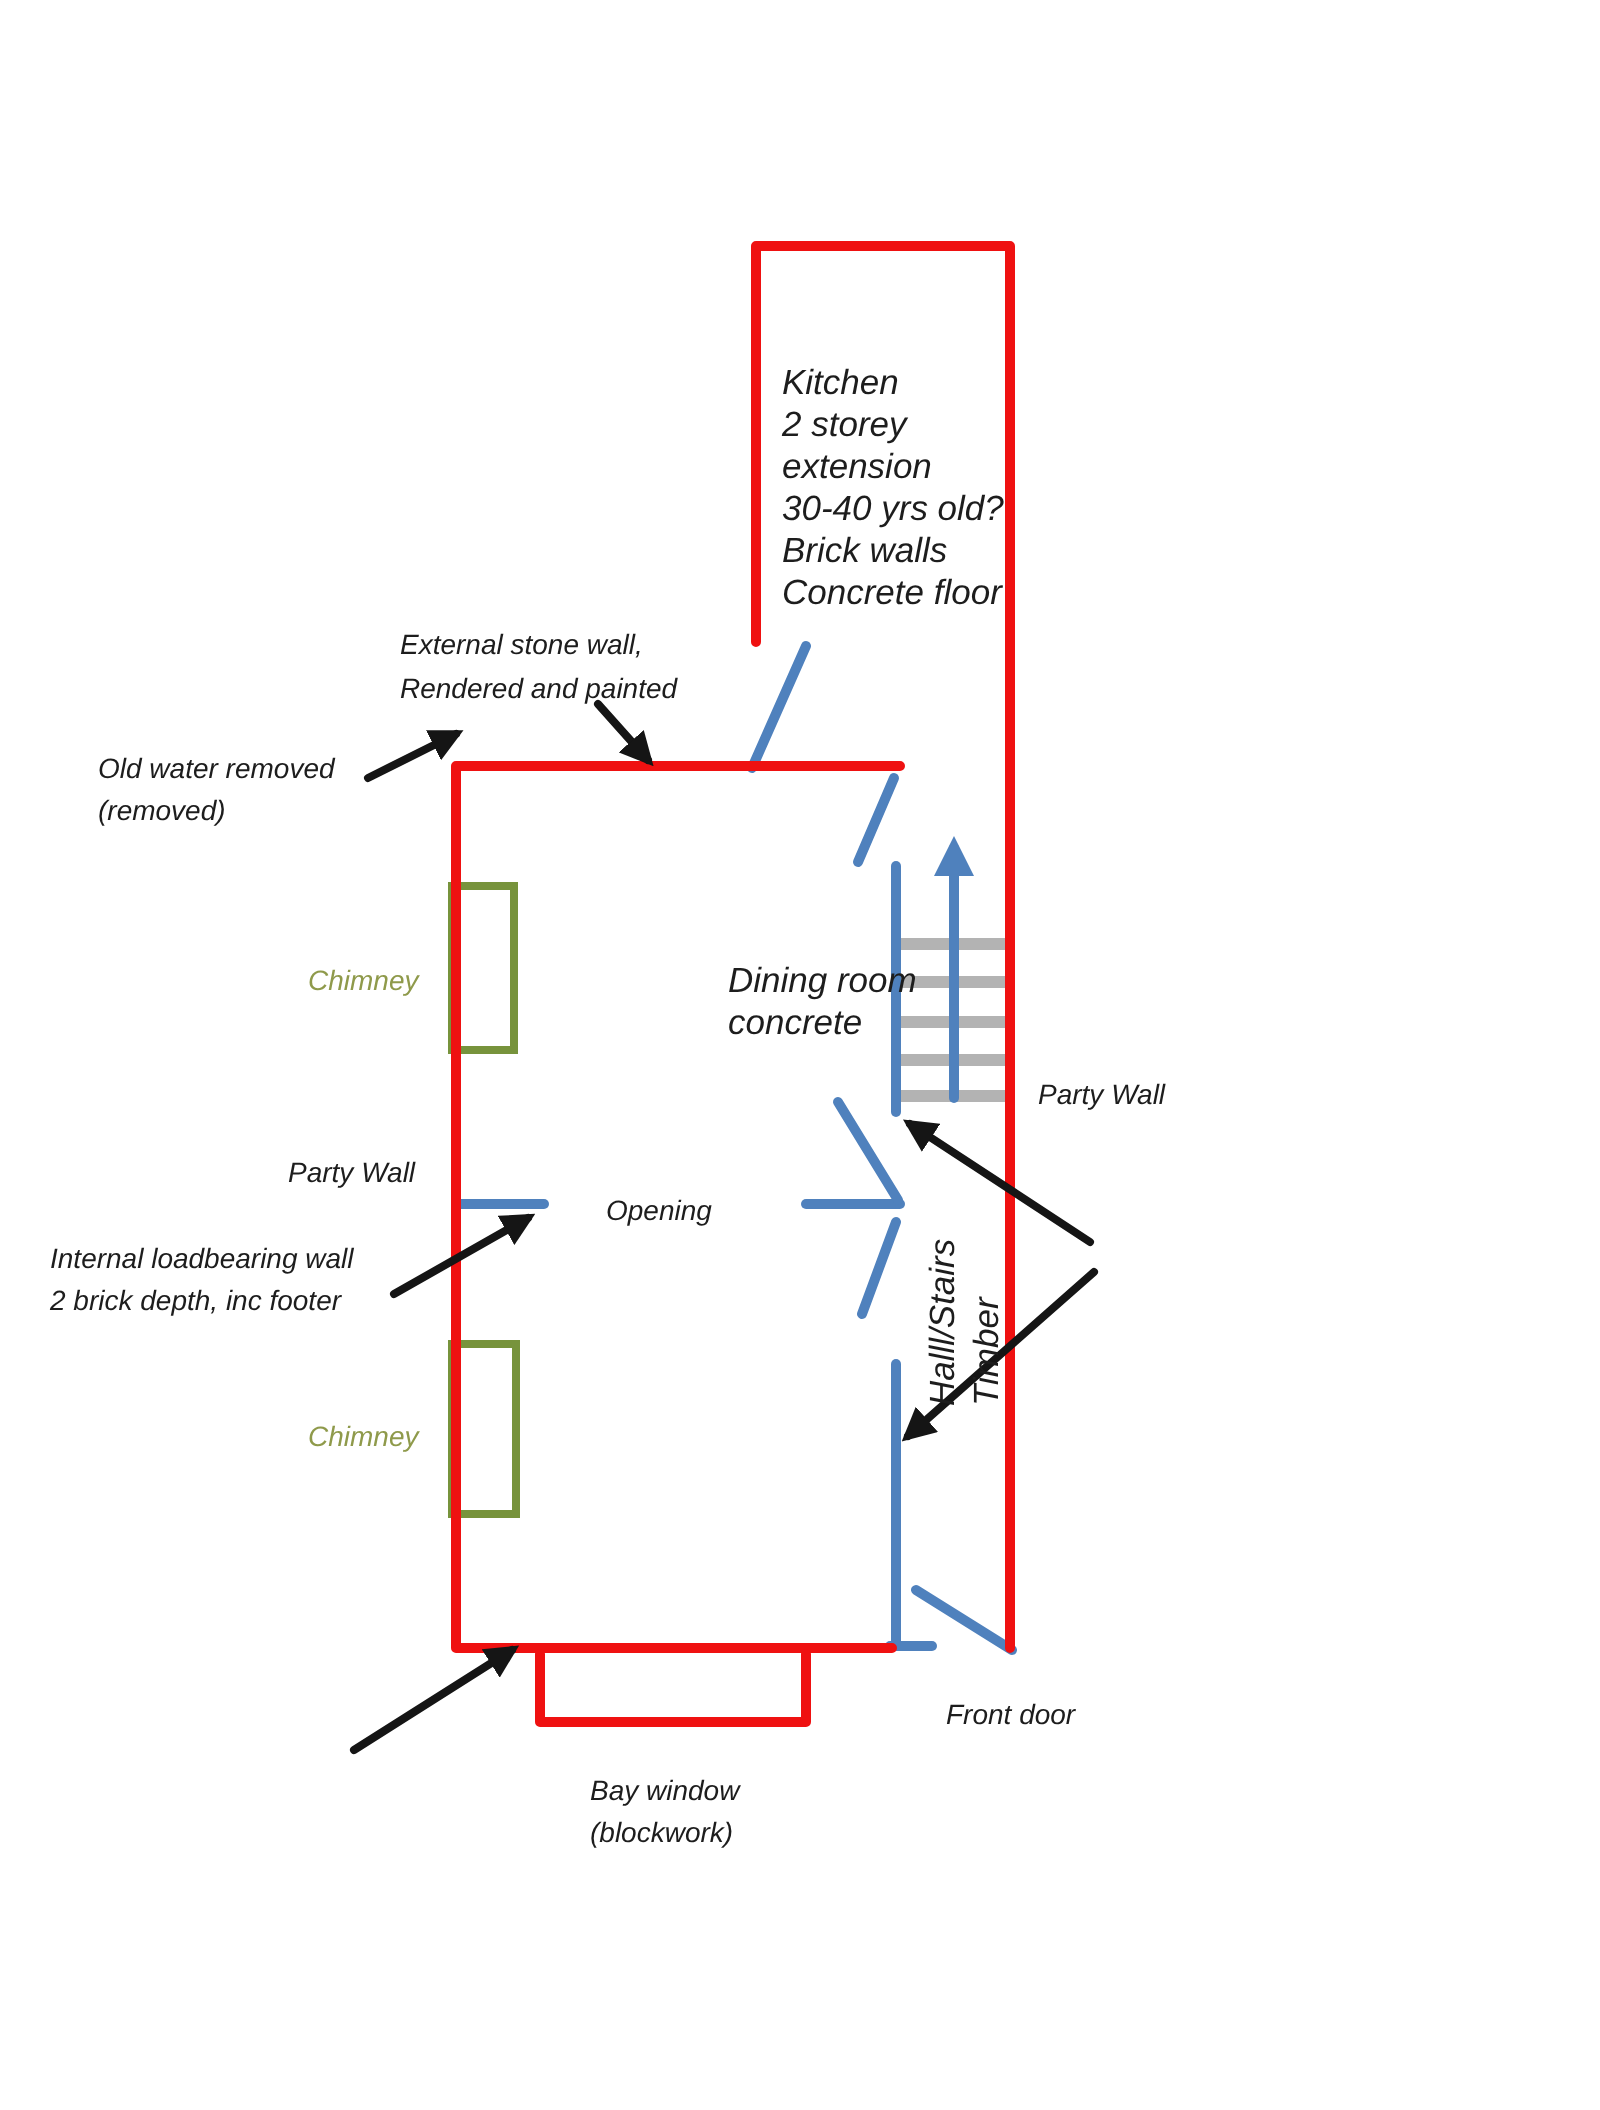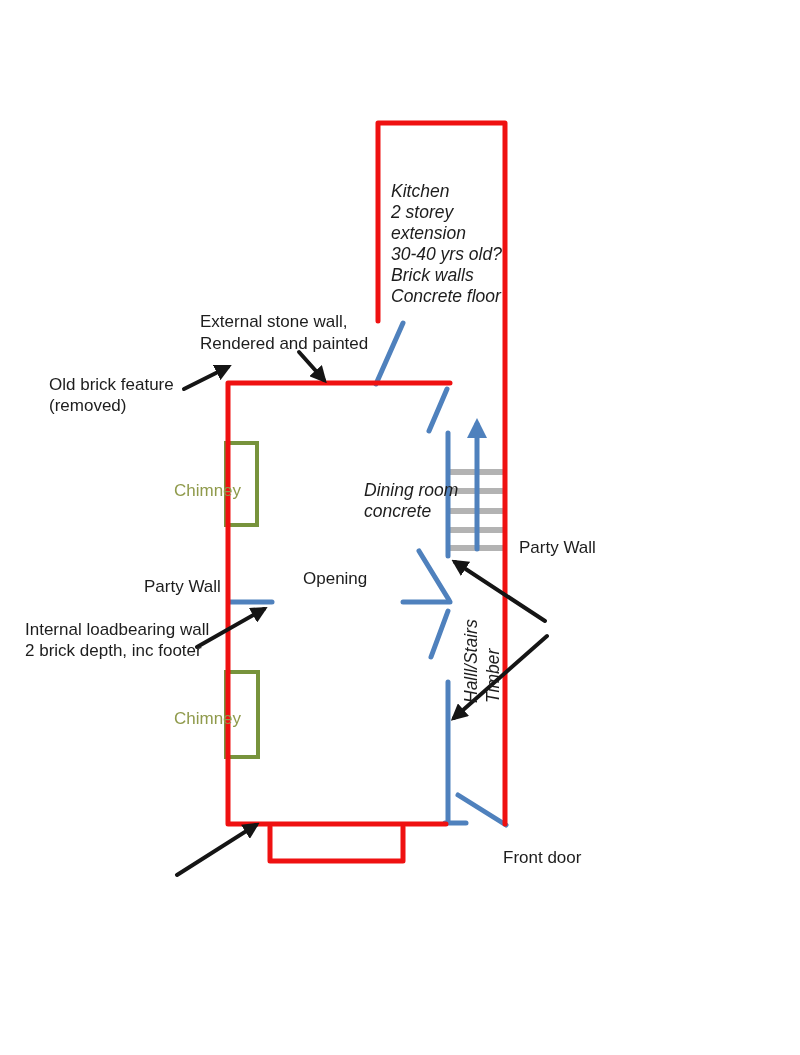--- a/index.html
+++ b/index.html
@@ -6,24 +6,24 @@
   .canvas {
     position:relative; width:636px; height:1055px;
     background:var(--background,#fff);
     font-family:"Liberation Sans", sans-serif;
     overflow:hidden;
   }
   .drawing { position:absolute; left:0; top:0; }
   .label {
     position:absolute; white-space:pre-wrap;
     color:var(--text-black,#1d1d1d);
-    font-size:17px; line-height:21px;
+    font-size:14px; line-height:21px;font-style:italic;
   }
   .italic { font-style:italic; font-size:17.5px; }
-  .olive { color:var(--chimney-text,#8f9a4b);margin-left:20px; }
+  .olive { color:var(--chimney-text,#8f9a4b); }
   .rot {
     transform:rotate(-90deg); transform-origin:center center;
     width:104px; height:44px; line-height:22px;
   }
   .tight2 { line-height:22px; }
   .lh20 { line-height:20px; }
   
   .wall   { stroke:var(--wall-red,#ef1111); stroke-width:5; fill:none; stroke-linecap:round; stroke-linejoin:round; }
   .timber { stroke:var(--timber-blue,#4f81bd); stroke-width:5; fill:none; stroke-linecap:round; }
   .chimney{ stroke:var(--chimney-green,#77933c); stroke-width:4; fill:none; }
@@ -83,41 +83,43 @@
   <div class="label italic" style="left:391px; top:181px;">Kitchen
 2 storey
 extension
 30-40 yrs old?
 Brick walls
 Concrete floor</div>
 
   <div class="label tight2" style="left:200px; top:311px;">External stone wall,
 Rendered and painted</div>
 
-  <div class="label" style="left:49px; top:374px;">Old brick feature
+  <div class="label" style="left:49px; top:374px;">Old water removed
 (removed)</div>
 
   <div class="label olive" style="left:154px; top:480px;">Chimney</div>
 
   <div class="label italic" style="left:316px; top:480px;margin-left:48px;">Dining room
 concrete</div>
 
   <div class="label" style="left:144px; top:576px;">Party Wall</div>
 
-  <div class="label" style="left:303px; top:568px;">Opening</div>
+  <div class="label" style="left:303px; top:595px;">Opening</div>
 
   <div class="label" style="left:25px; top:619px;">Internal loadbearing wall
 2 brick depth, inc footer</div>
 
   <div class="label" style="left:519px; top:537px;">Party Wall</div>
 
 
   <div class="label italic rot" style="left:430px; top:629px;">Halll/Stairs
 Timber</div>
 
 
   <div class="label olive" style="left:154px; top:708px;">Chimney</div>
 
-  <div class="label" style="left:473px; top:847px;margin-left:30px;">Front door</div>
+  <div class="label" style="left:473px; top:847px;">Front door</div>
 
 
+  <div class="label" style="left:295px; top:885px;">Bay window
+(blockwork)</div>
 
 </div>
 
 </body></html>

